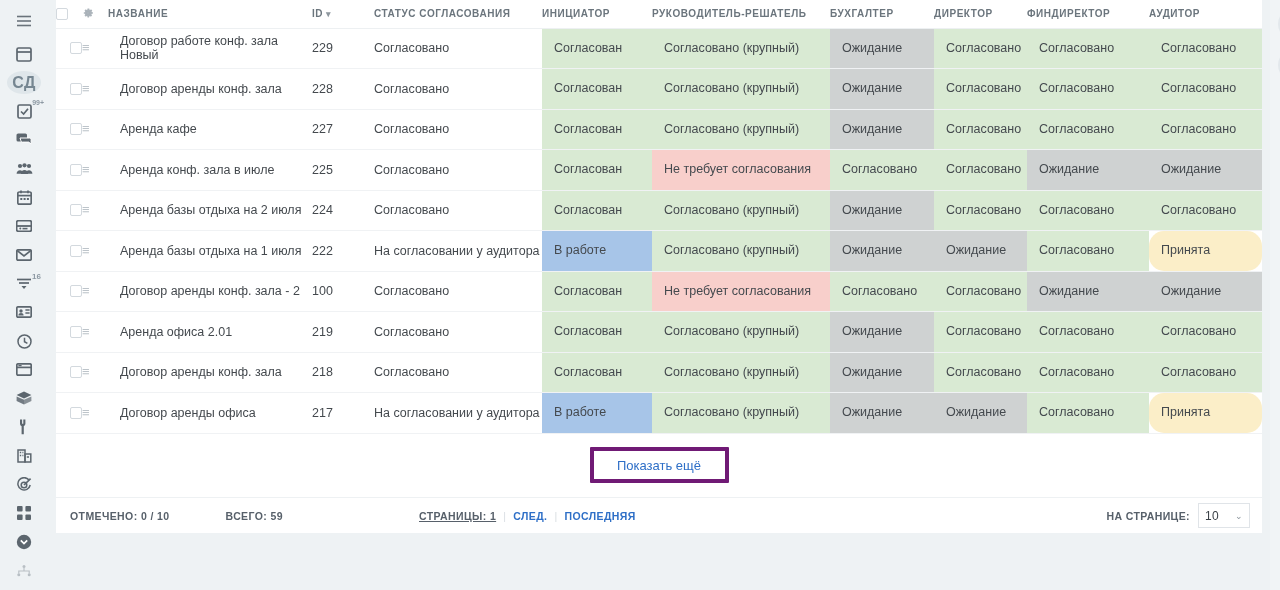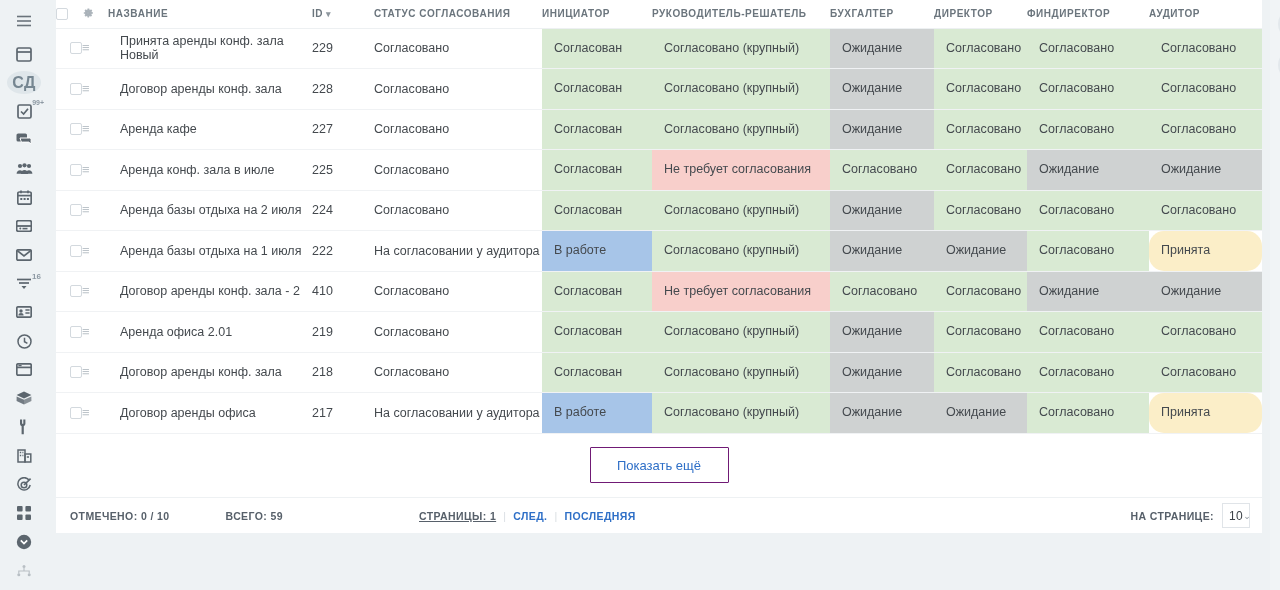--- a/index.html
+++ b/index.html
@@ -96,39 +96,39 @@
   .st { display: block; height: 39.5px; line-height: 39.5px; padding-left: 12px;
         white-space: nowrap; overflow: hidden; text-overflow: ellipsis; }
   .green  { background: #d9ead3; }
   .gray   { background: #cfd2d2; }
   .pink   { background: #f8cfcb; }
   .blue   { background: #a7c5e8; }
   .yellow { background: #fbeec8; border-radius: 15px; }
 
   .more-wrap { flex: 1 1 auto; display: flex; align-items: center; justify-content: center; }
   .more-btn {
-    width: 139px; height: 36px; border: 1px solid #701a75; background: #fff;
+    width: 139px; height: 36px; border: 4px solid #701a75; background: #fff;
     color: #2e6fc7; font-size: 13px; font-family: "Liberation Sans", sans-serif;
     cursor: pointer; border-radius: 1px;
   }
 
   .footer {
     margin: 0 8px; height: 36px; background: #fff; border-top: 1px solid #eef1f3;
     display: flex; align-items: center; font-size: 10.5px; letter-spacing: .4px;
     color: #57606a; text-transform: uppercase; padding: 0 0 0 14px;
   }
   .f-marked { font-weight: 600; }
   .f-total  { margin-left: 56px; font-weight: 600; }
   .f-pages  { margin-left: 136px; font-weight: 600; text-decoration: underline; }
   .f-link { color: #2e6fc7; font-weight: 600; margin-left: 7px; }
   .f-div { color: #d9dee2; margin-left: 7px; }
   .f-right { margin-left: auto; display: flex; align-items: center; padding-right: 12px; }
   .f-right .lbl { font-weight: 600; margin-right: 8px; }
   .perpage {
-    width: 28px; height: 25px; border: 1px solid #e0e4e8; background: #fff;
+    width: 52px; height: 25px; border: 1px solid #e0e4e8; background: #fff;
     display: flex; align-items: center; justify-content: space-between;
     padding: 9px 6px; font-size: 12px; color: #3b4147; text-transform: none;
   }
   .perpage .cv { color: #8a939b; font-size: 9px; }
 
   
   .rsb {
     width: 48px; height: 590px; background: #f1f4f6; flex: 0 0 48px;
     display: flex; flex-direction: column; align-items: center; padding-top: 8px;
     position: relative;
@@ -355,21 +355,21 @@
             <th class="c-fin cell-pad">ФИНДИРЕКТОР</th>
             <th class="c-aud cell-pad">АУДИТОР</th>
           </tr>
         </thead>
         <tbody id="tbody">
             <tr>
               <td class="c-chk">
                 <span class="chk"></span>
               </td>
               <td class="c-drag"><span class="drag">≡</span></td>
-              <td class="c-name cell-pad">Принята аренды конф. зала Новый</td>
+              <td class="c-name cell-pad">Договор работе конф. зала Новый</td>
               <td class="c-id">229</td>
               <td class="c-status">Согласовано</td>
               <td class="c-ini" style="padding: 0px;">
                 <span class="st green">Согласован</span>
               </td>
               <td class="c-ruk" style="padding: 0px;">
                 <span class="st green">Согласовано (крупный)</span>
               </td>
               <td class="c-buh" style="padding: 0px;">
                 <span class="st gray">Ожидание</span>
@@ -518,21 +518,21 @@
               <td class="c-aud" style="padding: 0px;">
                 <span class="st yellow">Принята</span>
               </td>
             </tr>
             <tr>
               <td class="c-chk">
                 <span class="chk"></span>
               </td>
               <td class="c-drag"><span class="drag">≡</span></td>
               <td class="c-name cell-pad">Договор аренды конф. зала - 2</td>
-              <td class="c-id">410</td>
+              <td class="c-id">100</td>
               <td class="c-status">Согласовано</td>
               <td class="c-ini" style="padding: 0px;">
                 <span class="st green">Согласован</span>
               </td>
               <td class="c-ruk" style="padding: 0px;">
                 <span class="st pink">Не требует согласования</span>
               </td>
               <td class="c-buh" style="padding: 0px;">
                 <span class="st green">Согласовано</span>
               </td>

